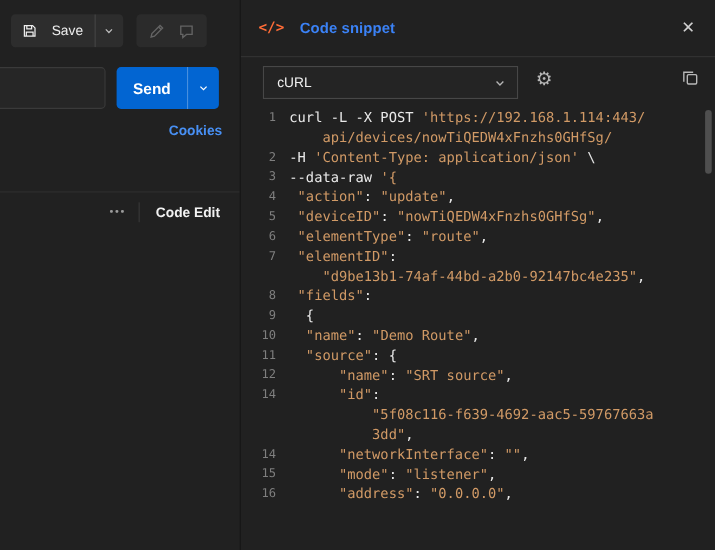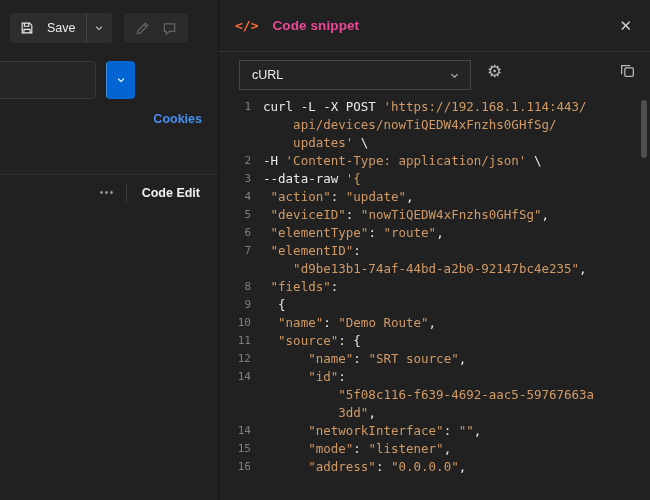--- a/index.html
+++ b/index.html
@@ -94,21 +94,21 @@
   }
   .panel-header {
     display:flex; align-items:center; height:52px;
     padding:0 16px; border-bottom:1px solid #333333;
   }
   .code-ic {
     color:#ff6c37; font-family:"DejaVu Sans Mono", monospace;
     font-weight:bold; font-size:13px;
   }
   .panel-title {
-    font-size:13.5px; font-weight:700; color:#ec4899;
+    font-size:13.5px; font-weight:700; color:#3b82f6;
     margin:0 0 0 14px; letter-spacing:.1px;
   }
   .close-btn {
     margin-left:auto; background:none; border:none;
     color:#cfcfcf; font-size:15px; padding:2px; line-height:1;
   }
 
   .panel-toolbar { position:relative; height:46px; }
   .lang-select {
     position:absolute; left:20px; top:8px; width:232px; height:30px;
@@ -187,20 +187,21 @@
         <svg width="15" height="15" viewBox="0 0 16 16" fill="none" stroke="currentColor" stroke-width="1.3">
           <path d="M2.5 3h11v8H8L4.5 14v-3h-2z"></path>
         </svg>
       </span>
     </button>
   </div>
 
   <input class="url-input" value="" style="">
 
   <div class="send-group">
+    <button class="send-btn">Send</button>
     <button class="send-caret">
       <span style="display:flex;">
         <svg width="10" height="10" viewBox="0 0 16 16" fill="none" stroke="currentColor" stroke-width="1.8">
           <path d="M3.5 6l4.5 4.5L12.5 6"></path>
         </svg>
       </span>
     </button>
   </div>
 
   <a class="cookies">Cookies</a>
@@ -243,24 +244,20 @@
     <div>
         <div class="code-row">
           <span class="gutter">1</span>
           <span class="code-line"><span class="tok-p">curl -L -X POST </span><span class="tok-s">'https://192.168.1.114:443/</span></span>
         </div>
         <div class="code-row">
           <span class="gutter"></span>
           <span class="code-line"><span class="tok-p">    </span><span class="tok-s">api/devices/nowTiQEDW4xFnzhs0GHfSg/</span></span>
         </div>
         <div class="code-row">
-          <span class="gutter"></span>
-          <span class="code-line"><span class="tok-p">    </span><span class="tok-s">updates'</span><span class="tok-p"> \</span></span>
-        </div>
-        <div class="code-row">
           <span class="gutter">2</span>
           <span class="code-line"><span class="tok-p">-H </span><span class="tok-s">'Content-Type: application/json'</span><span class="tok-p"> \</span></span>
         </div>
         <div class="code-row">
           <span class="gutter">3</span>
           <span class="code-line"><span class="tok-p">--data-raw </span><span class="tok-s">'{</span></span>
         </div>
         <div class="code-row">
           <span class="gutter">4</span>
           <span class="code-line"><span class="tok-p"> </span><span class="tok-s">"action"</span><span class="tok-p">: </span><span class="tok-s">"update"</span><span class="tok-p">,</span></span>

